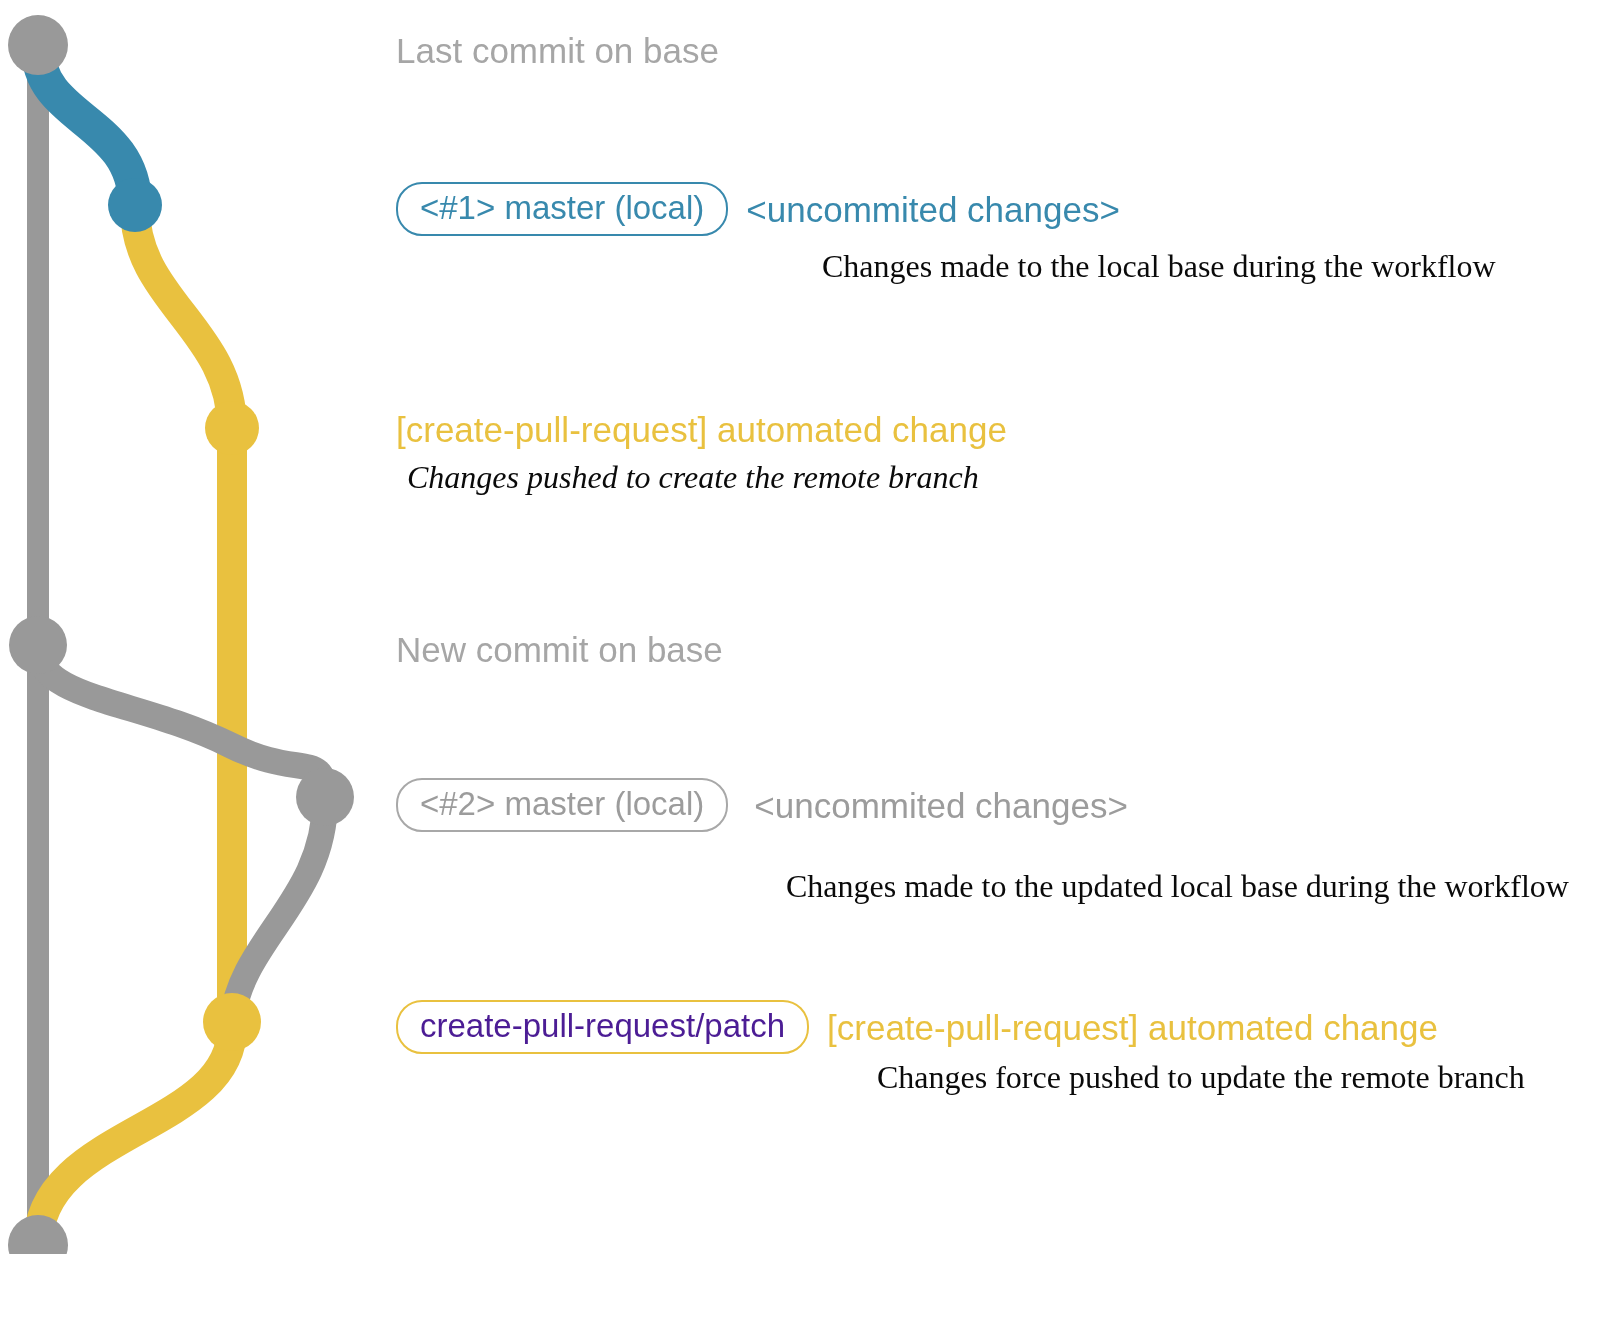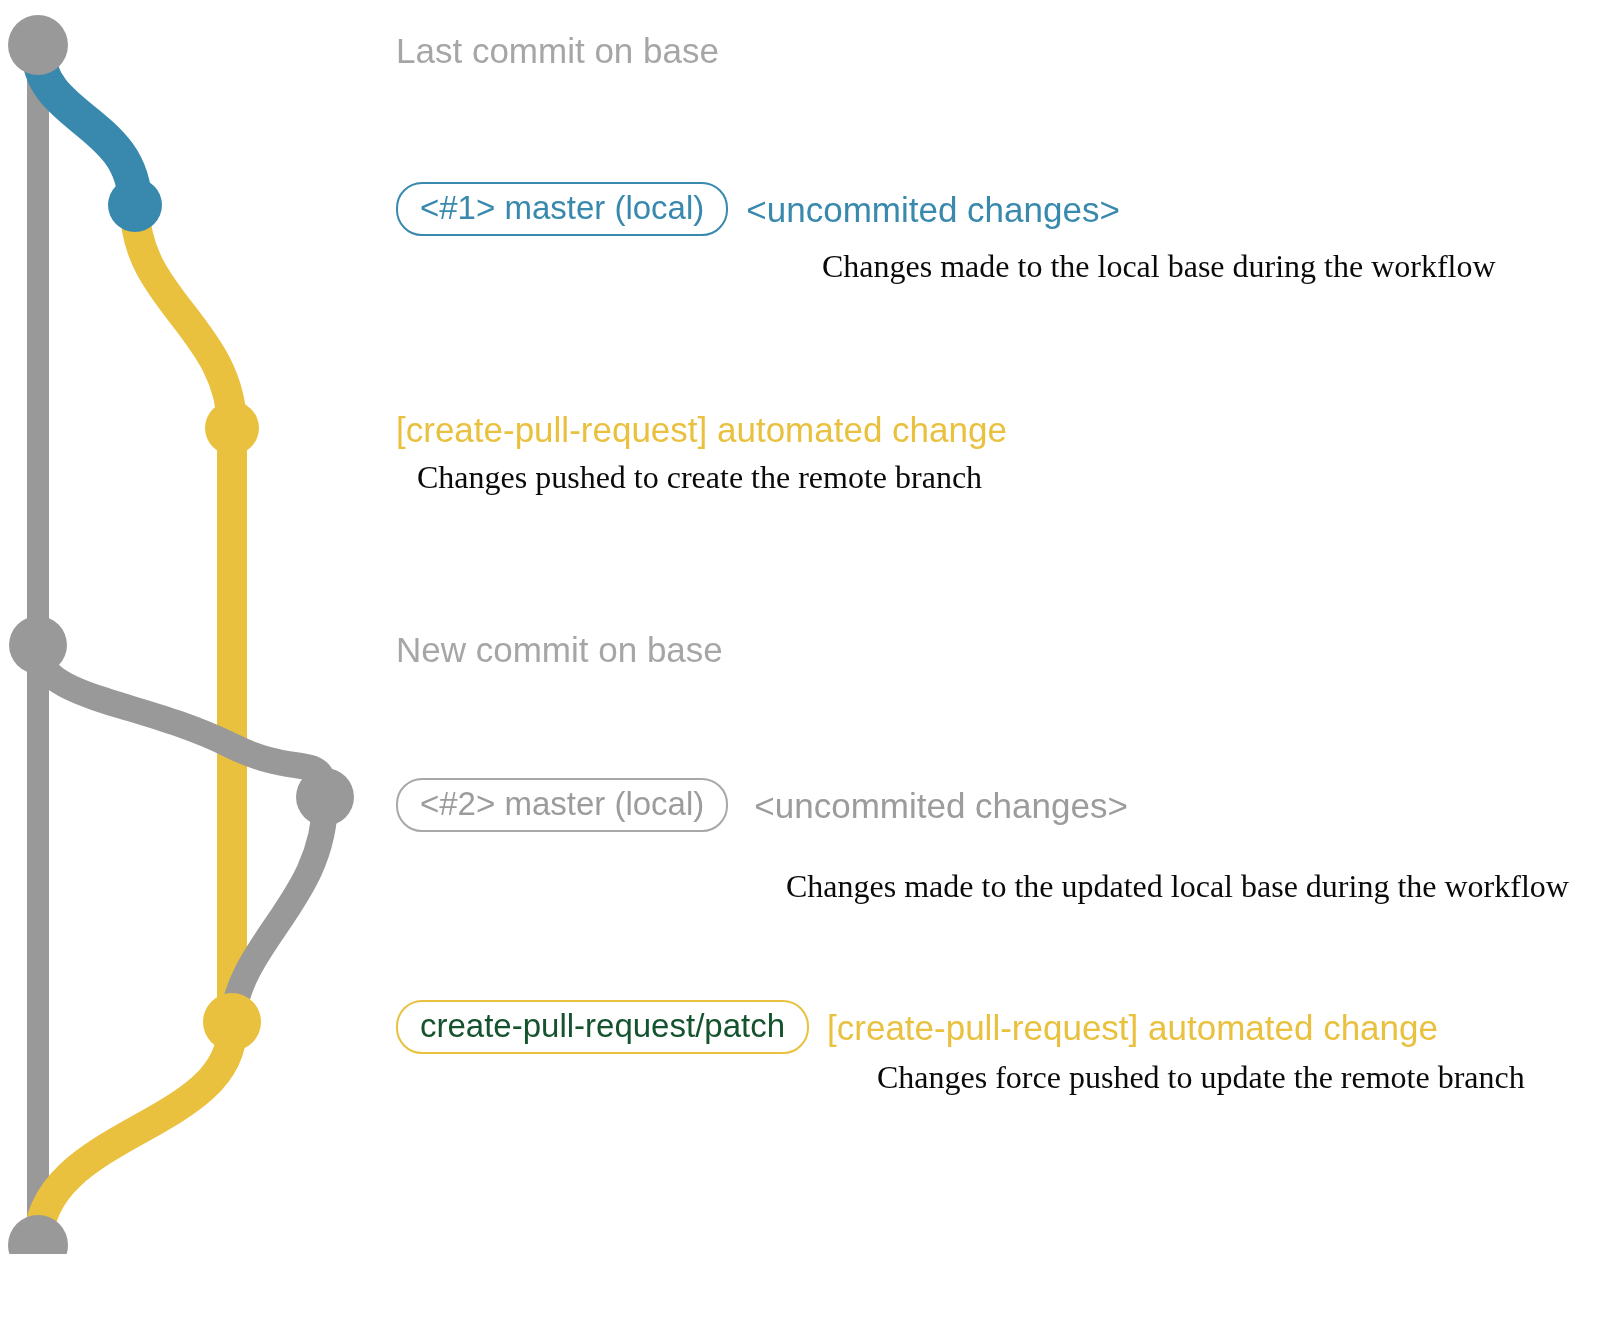--- a/index.html
+++ b/index.html
@@ -44,21 +44,21 @@
     color: #999999;
     font-family: "Liberation Sans", sans-serif;
     background: transparent;
   }
   .badge.blue {
     border-color: #3889ad;
     color: #3889ad;
   }
   .badge.yellow {
     border-color: #e9c13f;
-    color: #14532d;
+    color: #4c1d95;
   }
   .badge.gray {
     border-color: #a8a8a8;
     color: #9c9c9c;
   }
   .commit-msg {
     font-size: 35px;
     line-height: 1;
     font-family: "Liberation Sans", sans-serif;
     color: #999999;
@@ -120,21 +120,21 @@
     <span class="badge blue">&lt;#1&gt; master (local)</span>
     <span class="commit-msg blue">&lt;uncommited changes&gt;</span>
   </div>
   <div class="desc-wrap" style="left:786px; top:250px;margin-left:36px;">
     <span class="desc">Changes made to the local base during the workflow</span>
   </div>
 
   <div class="row" style="left:396px; top:412px;">
     <span class="plain-title" style="color:#e9c13f;">[create-pull-request] automated change</span>
   </div>
-  <div class="desc-wrap" style="left:417px; top:461px;">
+  <div class="desc-wrap" style="left:407px; top:461px;font-style:italic;">
     <span class="desc">Changes pushed to create the remote branch</span>
   </div>
 
   <div class="row" style="left:396px; top:632px;">
     <span class="plain-title">New commit on base</span>
   </div>
 
   <div class="row" style="left:396px; top:778px;gap:8px;">
     <span class="badge gray">&lt;#2&gt; master (local)</span>
     <span class="commit-msg gray">&lt;uncommited changes&gt;</span>

